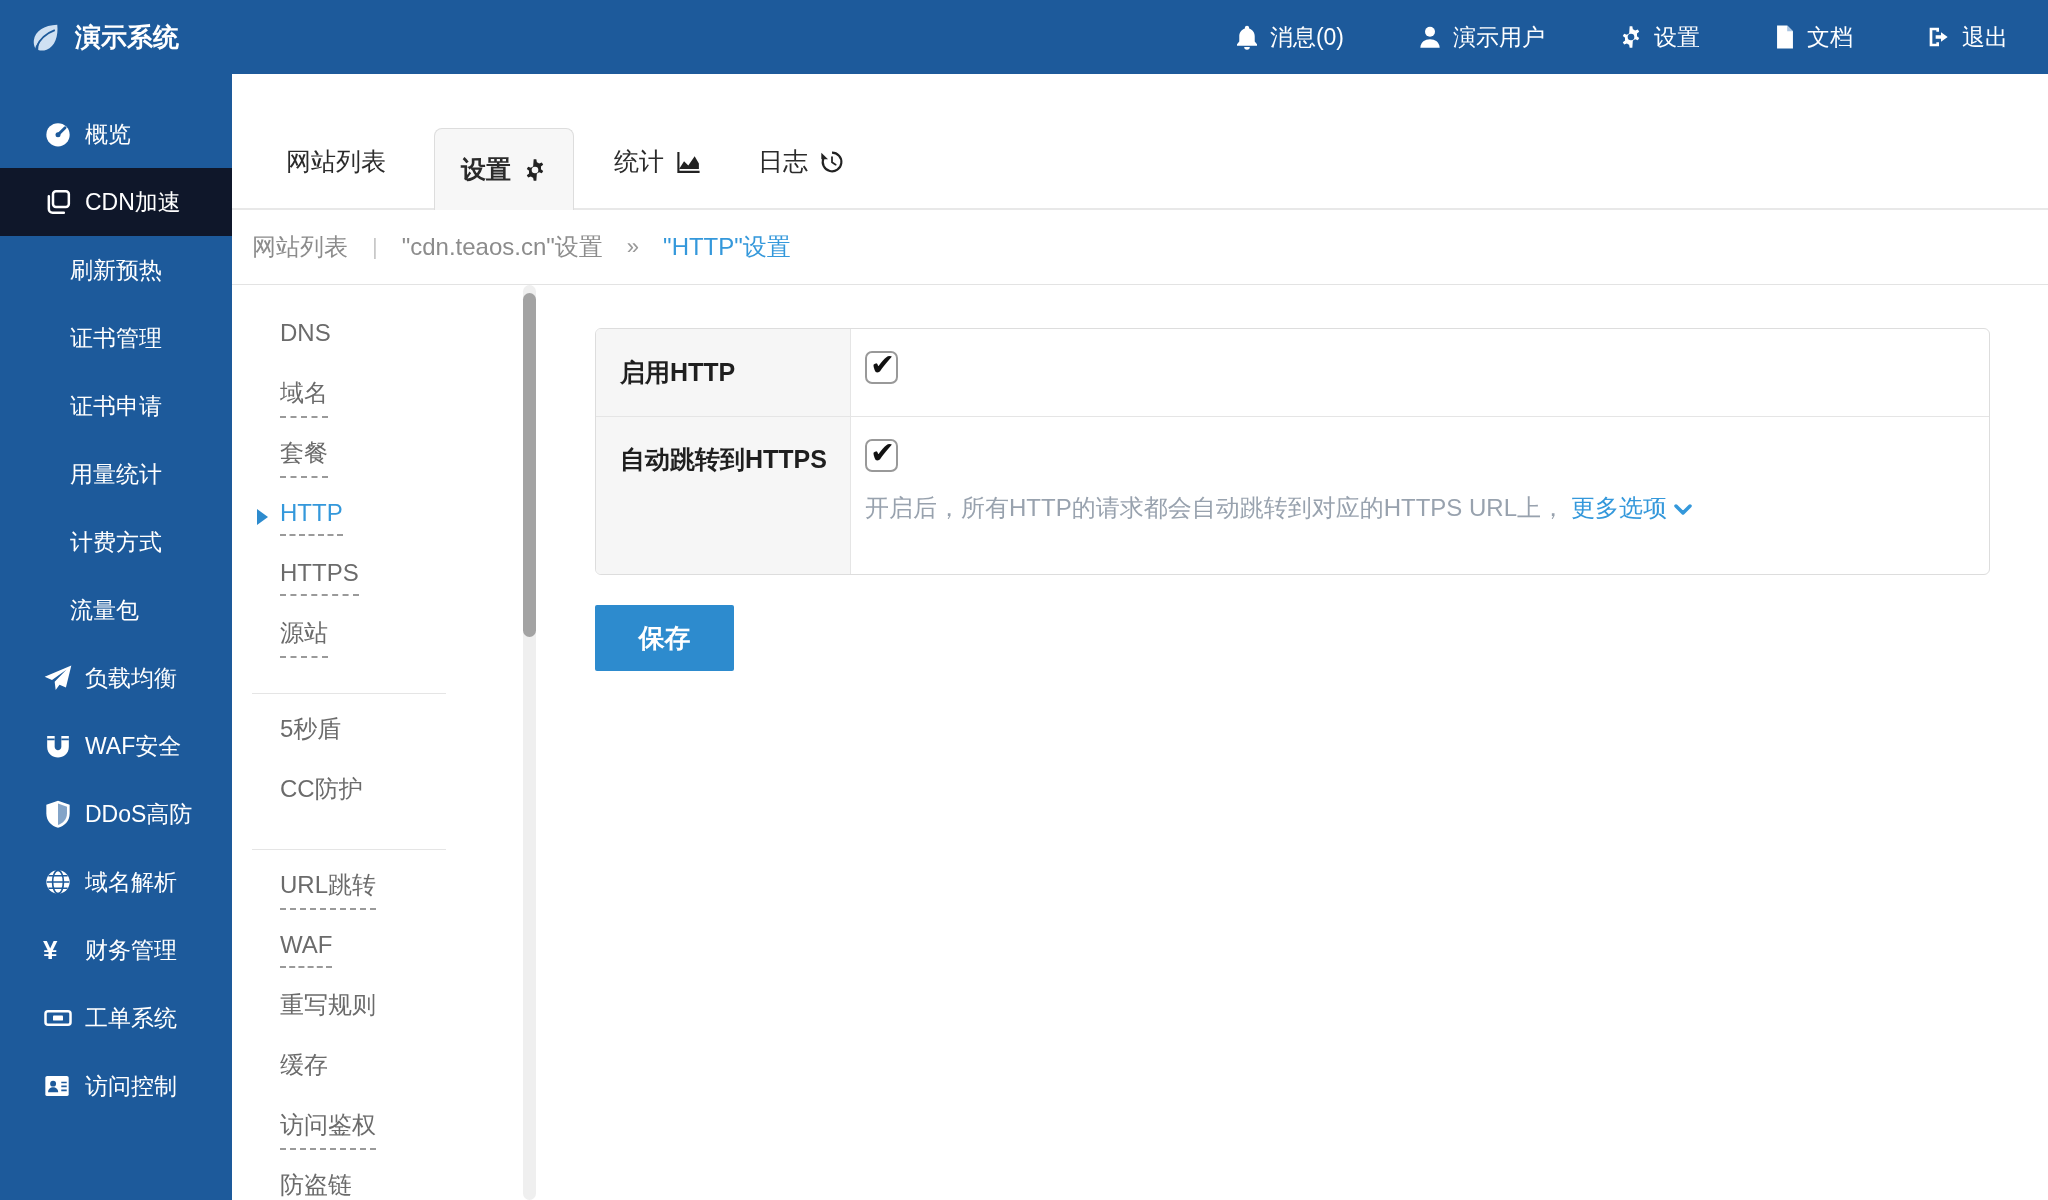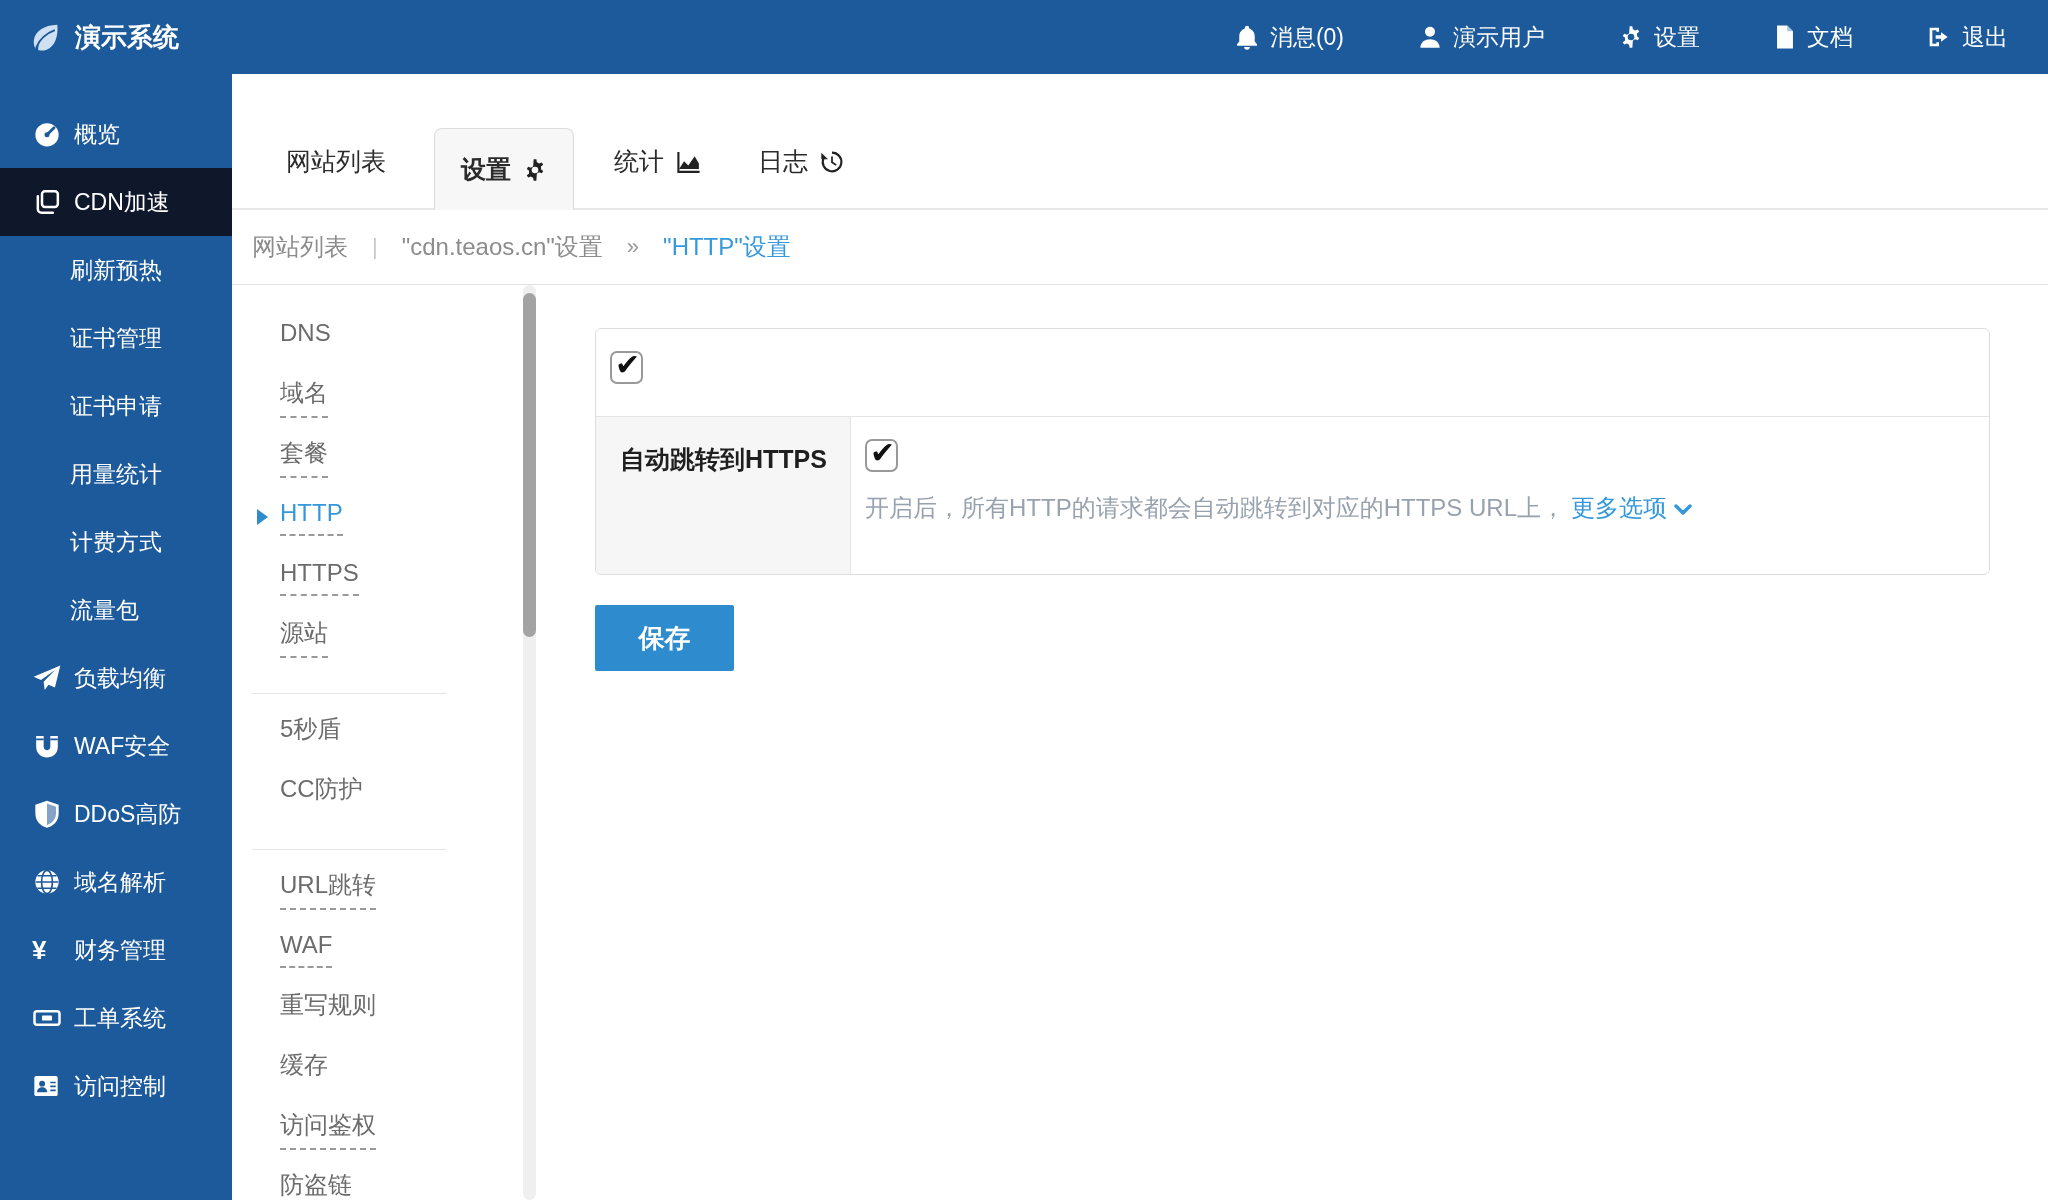--- a/index.html
+++ b/index.html
@@ -15,21 +15,21 @@
   .topbar-menu { display:flex; align-items:flex-start; gap:74px; }
   .topbar-item { display:flex; align-items:center; gap:11px; color:#fff;
     font-size:23px; cursor:pointer; }
   .topbar-item svg { display:block; }
 
   
   .layout { display:flex; height:1126px; }
 
   
   .sidebar { width:232px; background:#1d5a9b; padding-top:26px; flex:none; }
-  .side-item { height:68px; display:flex; align-items:center; padding-left:32px;
+  .side-item { height:68px; display:flex; align-items:center; padding-left:43px;
     color:#fff; font-size:23px; cursor:pointer; }
   .side-item .icon-box { width:42px; flex:none; display:flex; align-items:center; }
   .side-item.sub { padding-left:70px; }
   .side-item.active { background:#0f172a; }
   .yen-glyph { font-size:26px; font-weight:bold; }
 
   
   .content { flex:1; display:flex; flex-direction:column; background:#fff;margin-top:20px; }
 
   
@@ -357,20 +357,21 @@
         </div>
       </div>
 
       <div class="vscroll">
         <div class="vscroll-thumb"></div>
       </div>
 
       <div class="panel">
         <div class="settings-table">
           <div class="s-row r1">
+            <div class="row-label">启用HTTP</div>
             <div class="row-value">
               <span class="checkbox">
                 <span class="check">✔</span>
               </span>
             </div>
           </div>
           <div class="s-row r2">
             <div class="row-label">自动跳转到HTTPS</div>
             <div class="row-value">
               <span class="checkbox">

